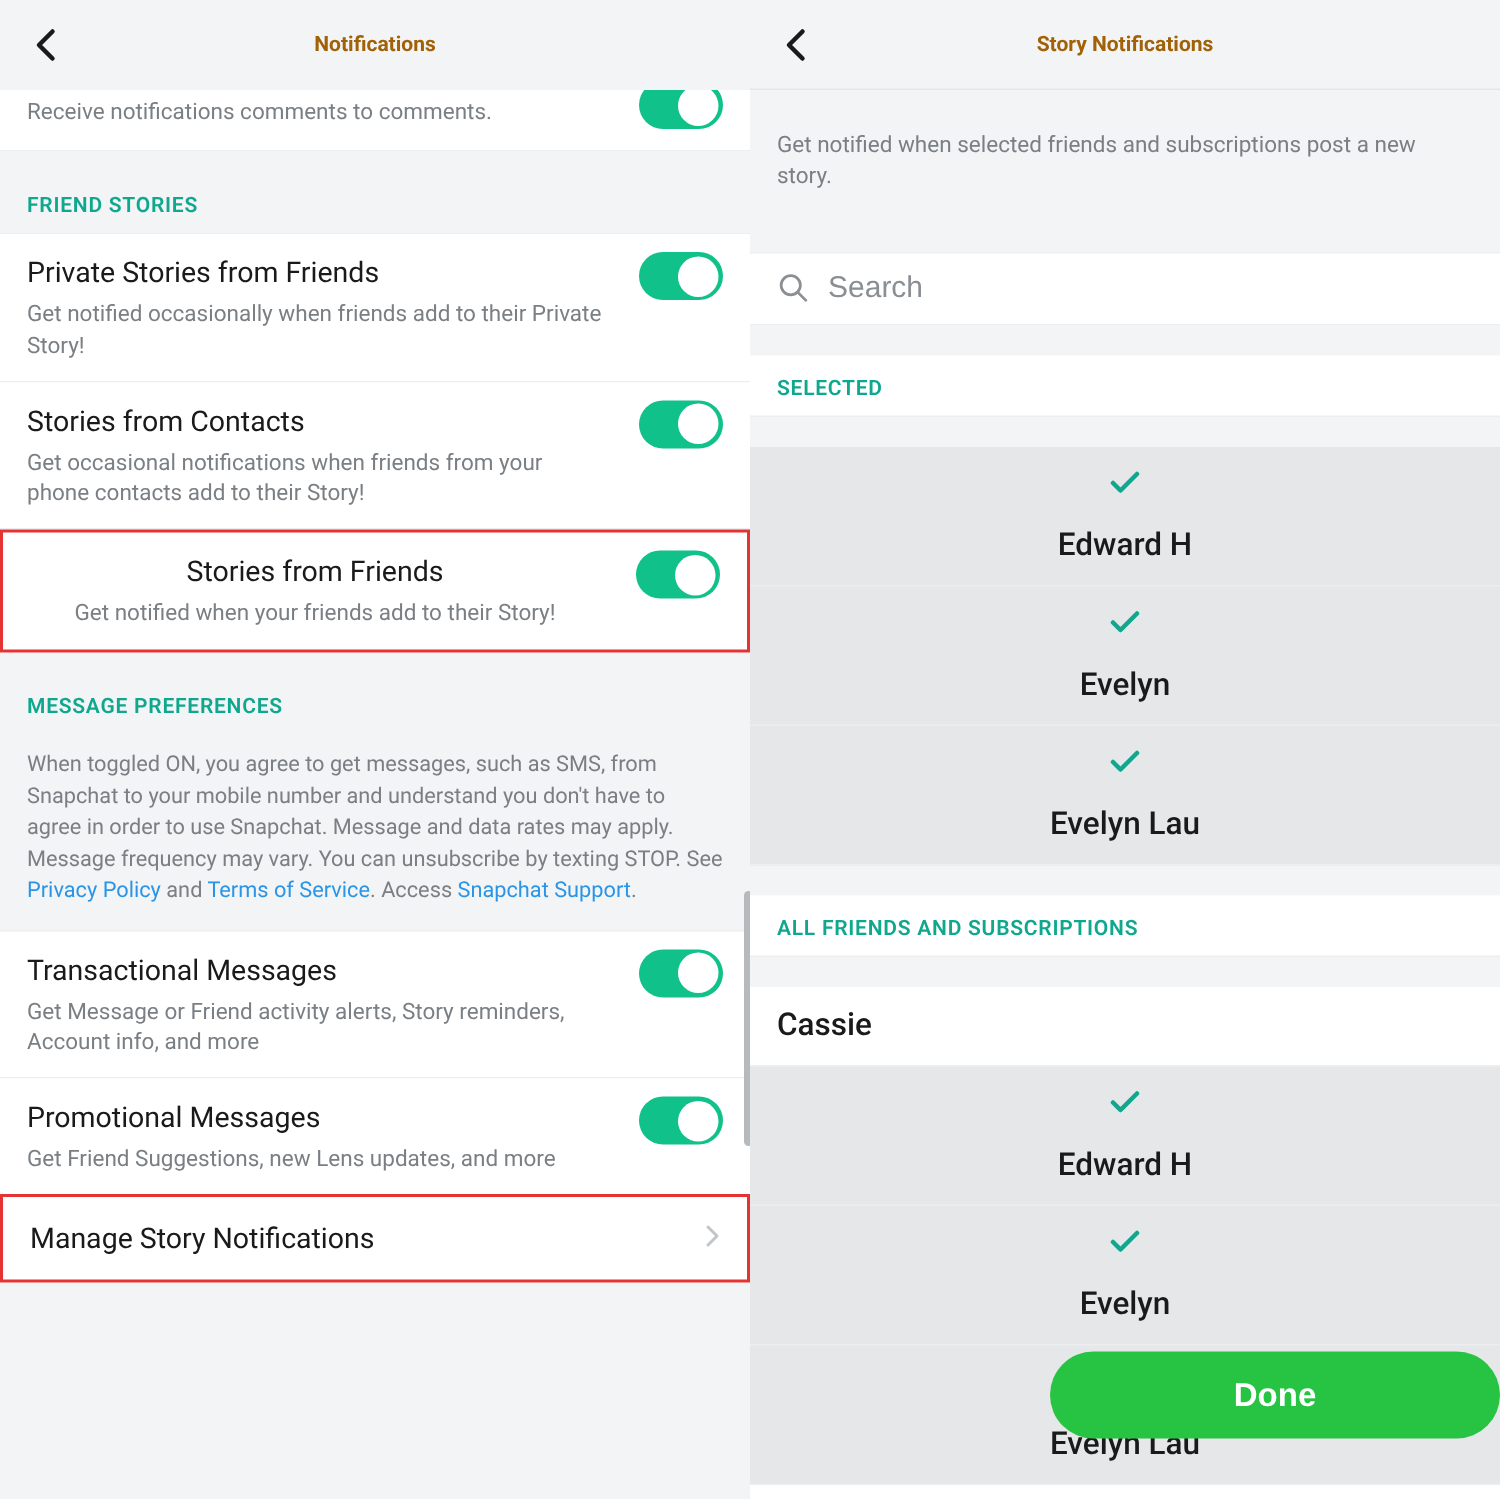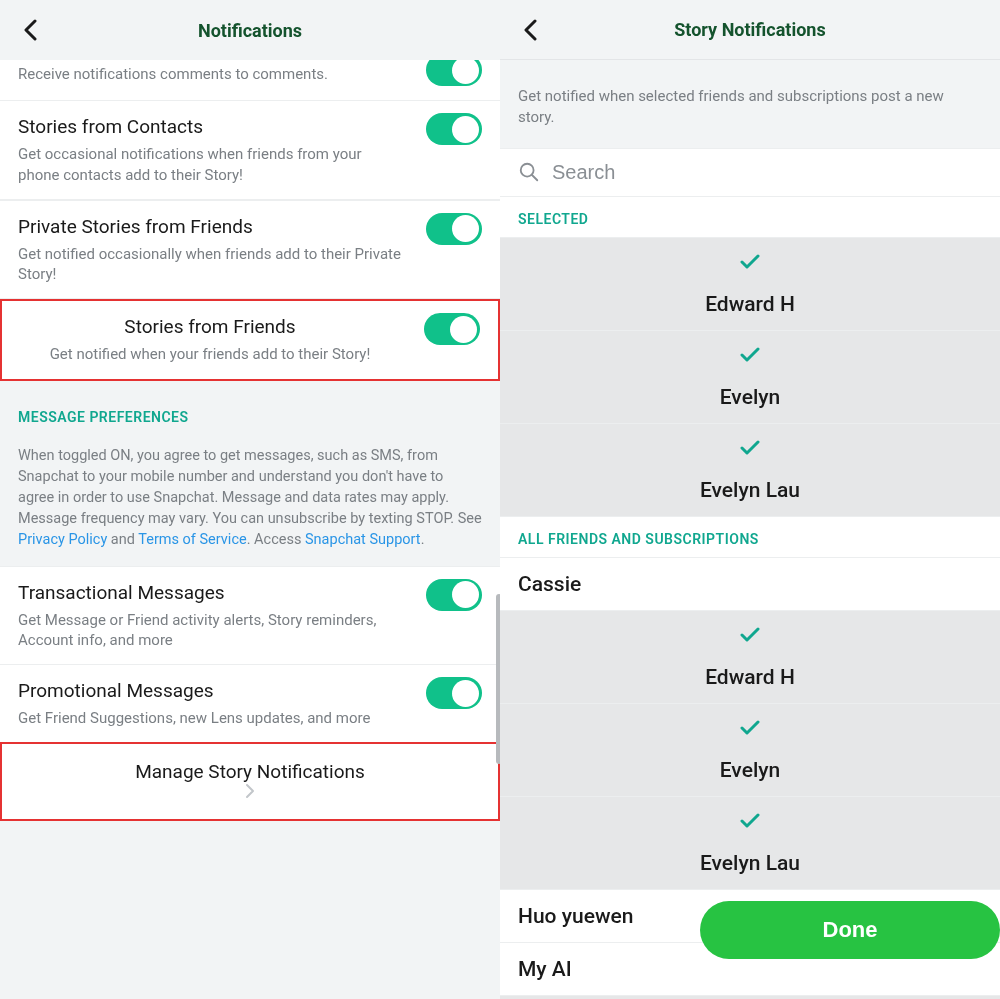--- a/index.html
+++ b/index.html
@@ -22,23 +22,23 @@
   .panel-left { border-right: 0px solid #ddd; }
   .header {
     height: 60px;
     display: flex;
     align-items: center;
     justify-content: center;
     position: relative;
     background: #f2f4f5;
   }
   .header-title {
-    font-size: 18px;
+    font-size: 14px;
     font-weight: 700;
-    color: #14532d;
+    color: #a16207;
   }
   .back-btn {
     position: absolute;
     left: 18px;
     top: 50%;
     transform: translateY(-50%);
     cursor: pointer;
     width: 24px;
     height: 24px;
     display: flex;
@@ -120,21 +120,20 @@
     border: 2.5px solid #e53232;
     align-items: center;
   }
   .nav-row {
     background: #fff;
     padding: 16px 18px;
     display: flex;
     align-items: center;
     justify-content: space-between;
     cursor: pointer;
-    flex-direction: column;
   }
   .nav-row .row-title { padding-right: 0; font-size: 19px; }
   .chevron-right {
     color: #c2c6ca;
   }
   .subheader-text {
     font-size: 15px;
     color: #7a7f84;
     padding: 26px 18px 20px 18px;
     line-height: 1.4;
@@ -225,31 +224,32 @@
     <div class="header-title">Notifications</div>
   </div>
 
   <div class="content">
 
     <div class="partial-row row-border">
       <div class="toggle"></div>
       <div class="row-sub">Receive notifications comments to comments.</div>
     </div>
 
+    <div class="section-head">FRIEND STORIES</div>
+
+    <div class="row row-toggle row-top-border row-border">
+      <div class="toggle"></div>
+      <div class="row-title">Private Stories from Friends</div>
+      <div class="row-sub">Get notified occasionally when friends add to their Private Story!</div>
+    </div>
 
     <div class="row row-toggle row-border">
       <div class="toggle"></div>
       <div class="row-title">Stories from Contacts</div>
       <div class="row-sub">Get occasional notifications when friends from your phone contacts add to their Story!</div>
-    </div>
-
-    <div class="row row-toggle row-top-border row-border">
-      <div class="toggle"></div>
-      <div class="row-title">Private Stories from Friends</div>
-      <div class="row-sub">Get notified occasionally when friends add to their Private Story!</div>
     </div>
 
     <div class="row row-toggle red-frame" style="border-bottom:2.5px solid #e53232;">
       <div class="toggle"></div>
       <div class="row-title">Stories from Friends</div>
       <div class="row-sub">Get notified when your friends add to their Story!</div>
     </div>
 
     <div class="section-head">MESSAGE PREFERENCES</div>
     <div class="info-block">
@@ -285,21 +285,21 @@
 <div class="panel panel-right">
   <div class="header">
     <div class="back-btn">
       <svg viewBox="0 0 14 22">
           <path d="M12 2 L3 11 L12 20" stroke="#1a1a1a" stroke-width="3" fill="none" stroke-linecap="round" stroke-linejoin="round"></path>
         </svg>
     </div>
     <div class="header-title">Story Notifications</div>
   </div>
 
-  <div class="content" style="display:flex;flex-direction:column;">
+  <div class="content" style="display:flex;flex-direction:column;gap:20px;">
     <div class="subheader-text">Get notified when selected friends and subscriptions post a new story.</div>
 
     <div class="search-row">
       <svg viewBox="0 0 24 24" fill="none">
           <circle cx="10" cy="10" r="7" stroke="#8a8f94" stroke-width="2"></circle>
           <line x1="15" y1="15" x2="21" y2="21" stroke="#8a8f94" stroke-width="2" stroke-linecap="round"></line>
         </svg>
       <input type="text" placeholder="Search" style="">
     </div>
 

